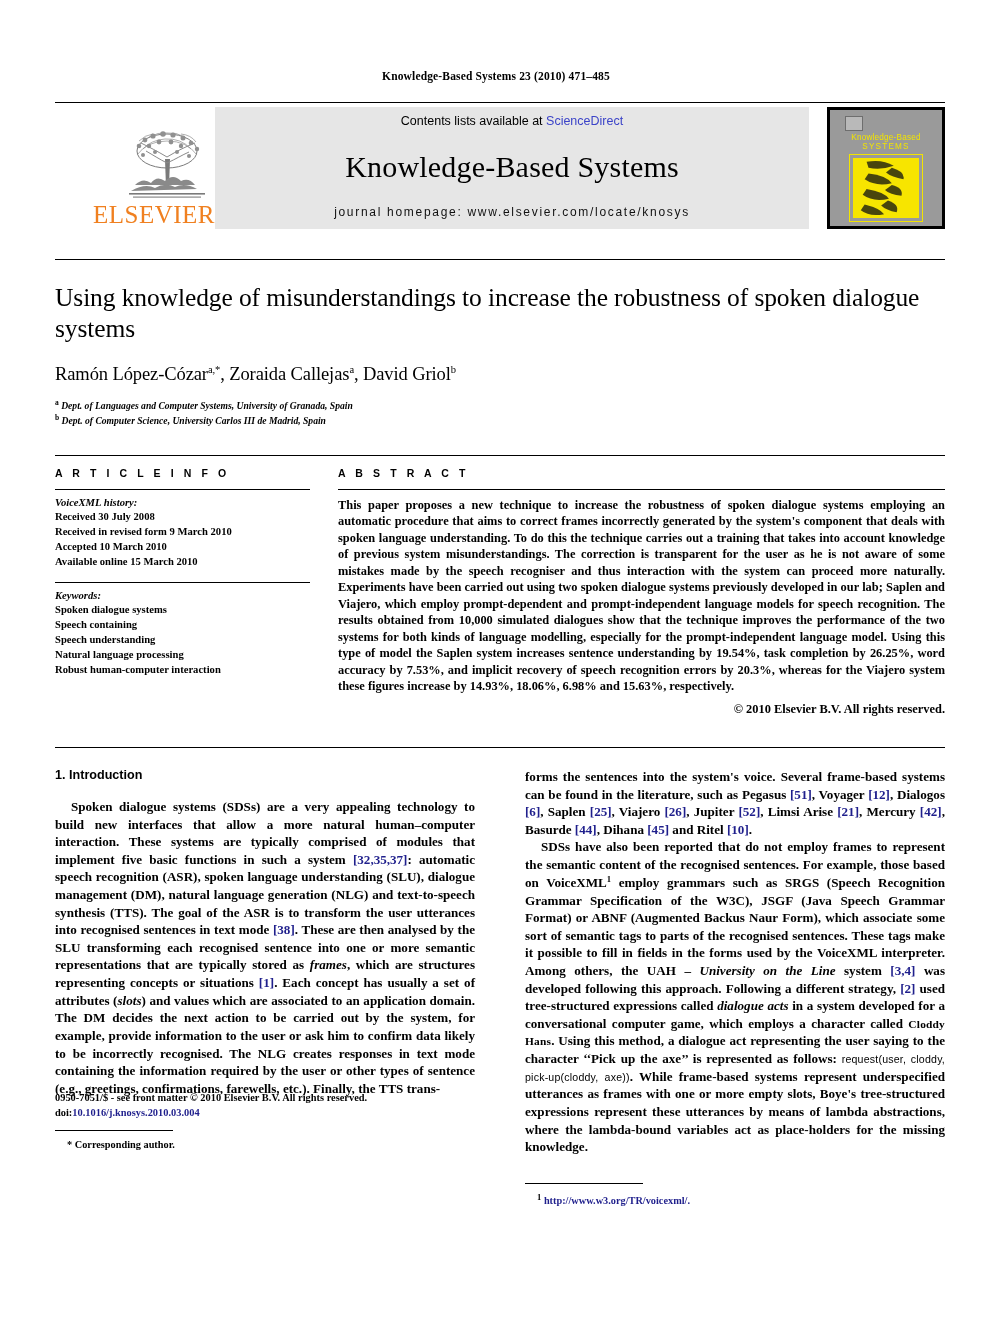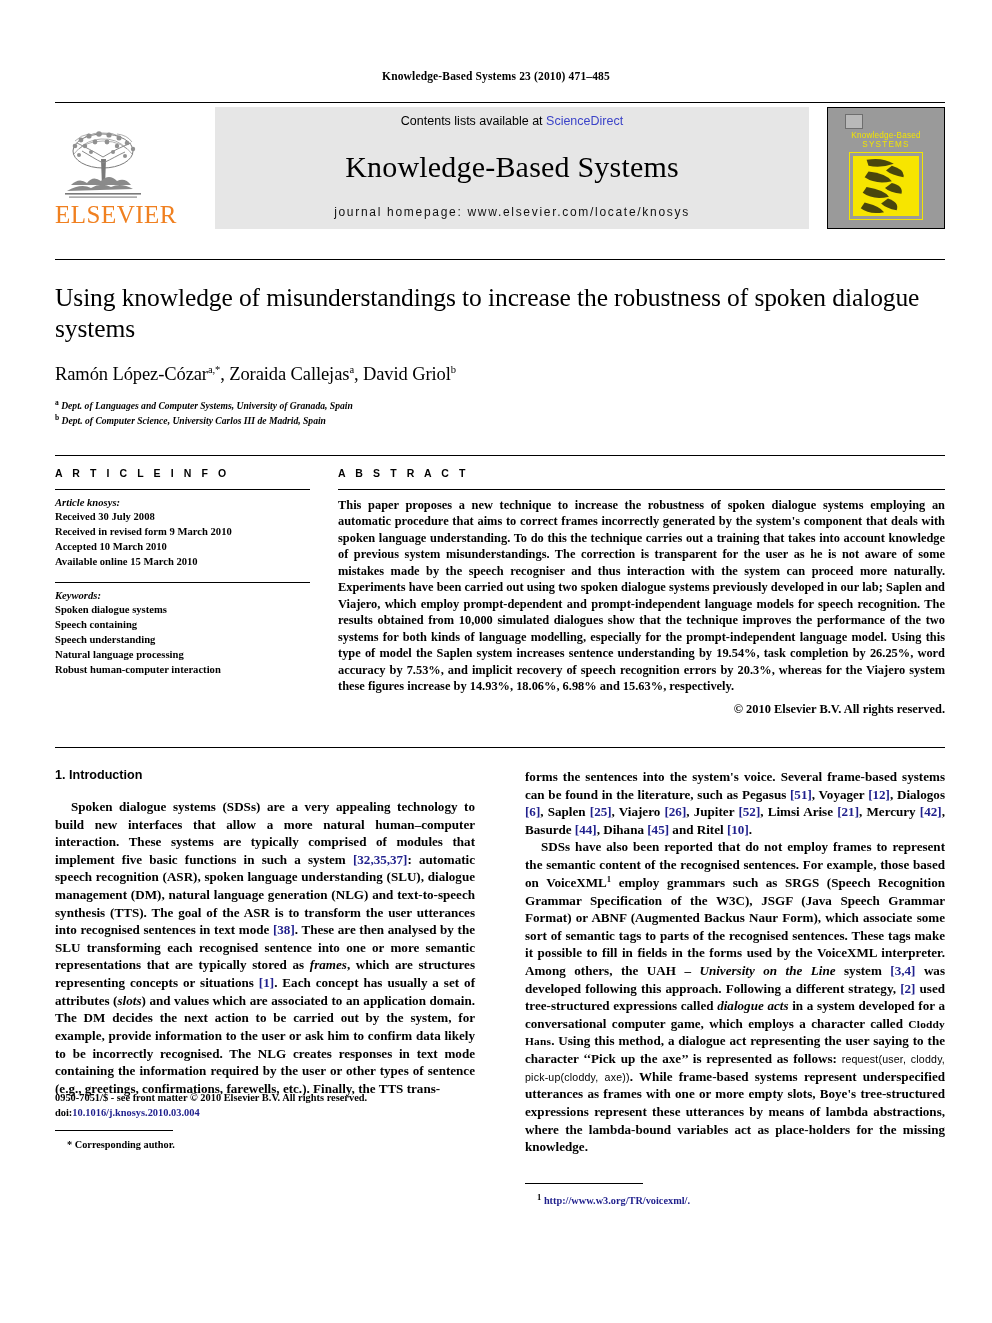--- a/index.html
+++ b/index.html
@@ -39,21 +39,21 @@
     padding-top: 4px;
     display: flex;
     align-items: stretch;
     height: 122px;
   }
   .elsevier-logo {
     width: 160px;
     flex: 0 0 160px;
     display: flex;
     flex-direction: column;
-    align-items: flex-start;
+    align-items: flex-end;
     justify-content: flex-end;
     padding-bottom: 2px;
   }
   .tree-svg { display:block; }
   .elsevier-wordmark {
     color: #f08020;
     font-family: "Liberation Serif", serif;
     font-size: 25px;
     letter-spacing: .5px;
     line-height: 1;
@@ -86,21 +86,21 @@
   .homepage-line {
     font-size: 12px;
     letter-spacing: 1.7px;
     color: #111;
   }
   .cover-thumb {
     flex: 0 0 118px;
     width: 118px;
     margin-left: 18px;
     background: #9a9a9a;
-    border: 1px solid #000000;
+    border: 3px solid #000000;
     position: relative;
     display: flex;
     flex-direction: column;
     align-items: center;
     padding-top: 5px;
     box-sizing: border-box;
   }
   .cover-inner {
     width: 86px;
     height: 100%;
@@ -374,21 +374,21 @@
     </div>
     <p class="affil"><sup>a</sup> <span>Dept. of Languages and Computer Systems, University of Granada, Spain</span></p>
     <p class="affil"><sup>b</sup> <span>Dept. of Computer Science, University Carlos III de Madrid, Spain</span></p>
   </div>
 
   <div class="info-abstract">
 
     <div class="col-info">
       <div class="sec-head">A R T I C L E  I N F O</div>
       <div class="rule"></div>
-      <div class="meta-label">Article knosys:</div>
+      <div class="meta-label">VoiceXML history:</div>
       <div class="meta-line">Received 30 July 2008</div>
       <div class="meta-line">Received in revised form 9 March 2010</div>
       <div class="meta-line">Accepted 10 March 2010</div>
       <div class="meta-line">Available online 15 March 2010</div>
       <div class="rule-thick"></div>
       <div class="meta-label">Keywords:</div>
       <div class="meta-line">Spoken dialogue systems</div>
       <div class="meta-line">Speech containing</div>
       <div class="meta-line">Speech understanding</div>
       <div class="meta-line">Natural language processing</div>

